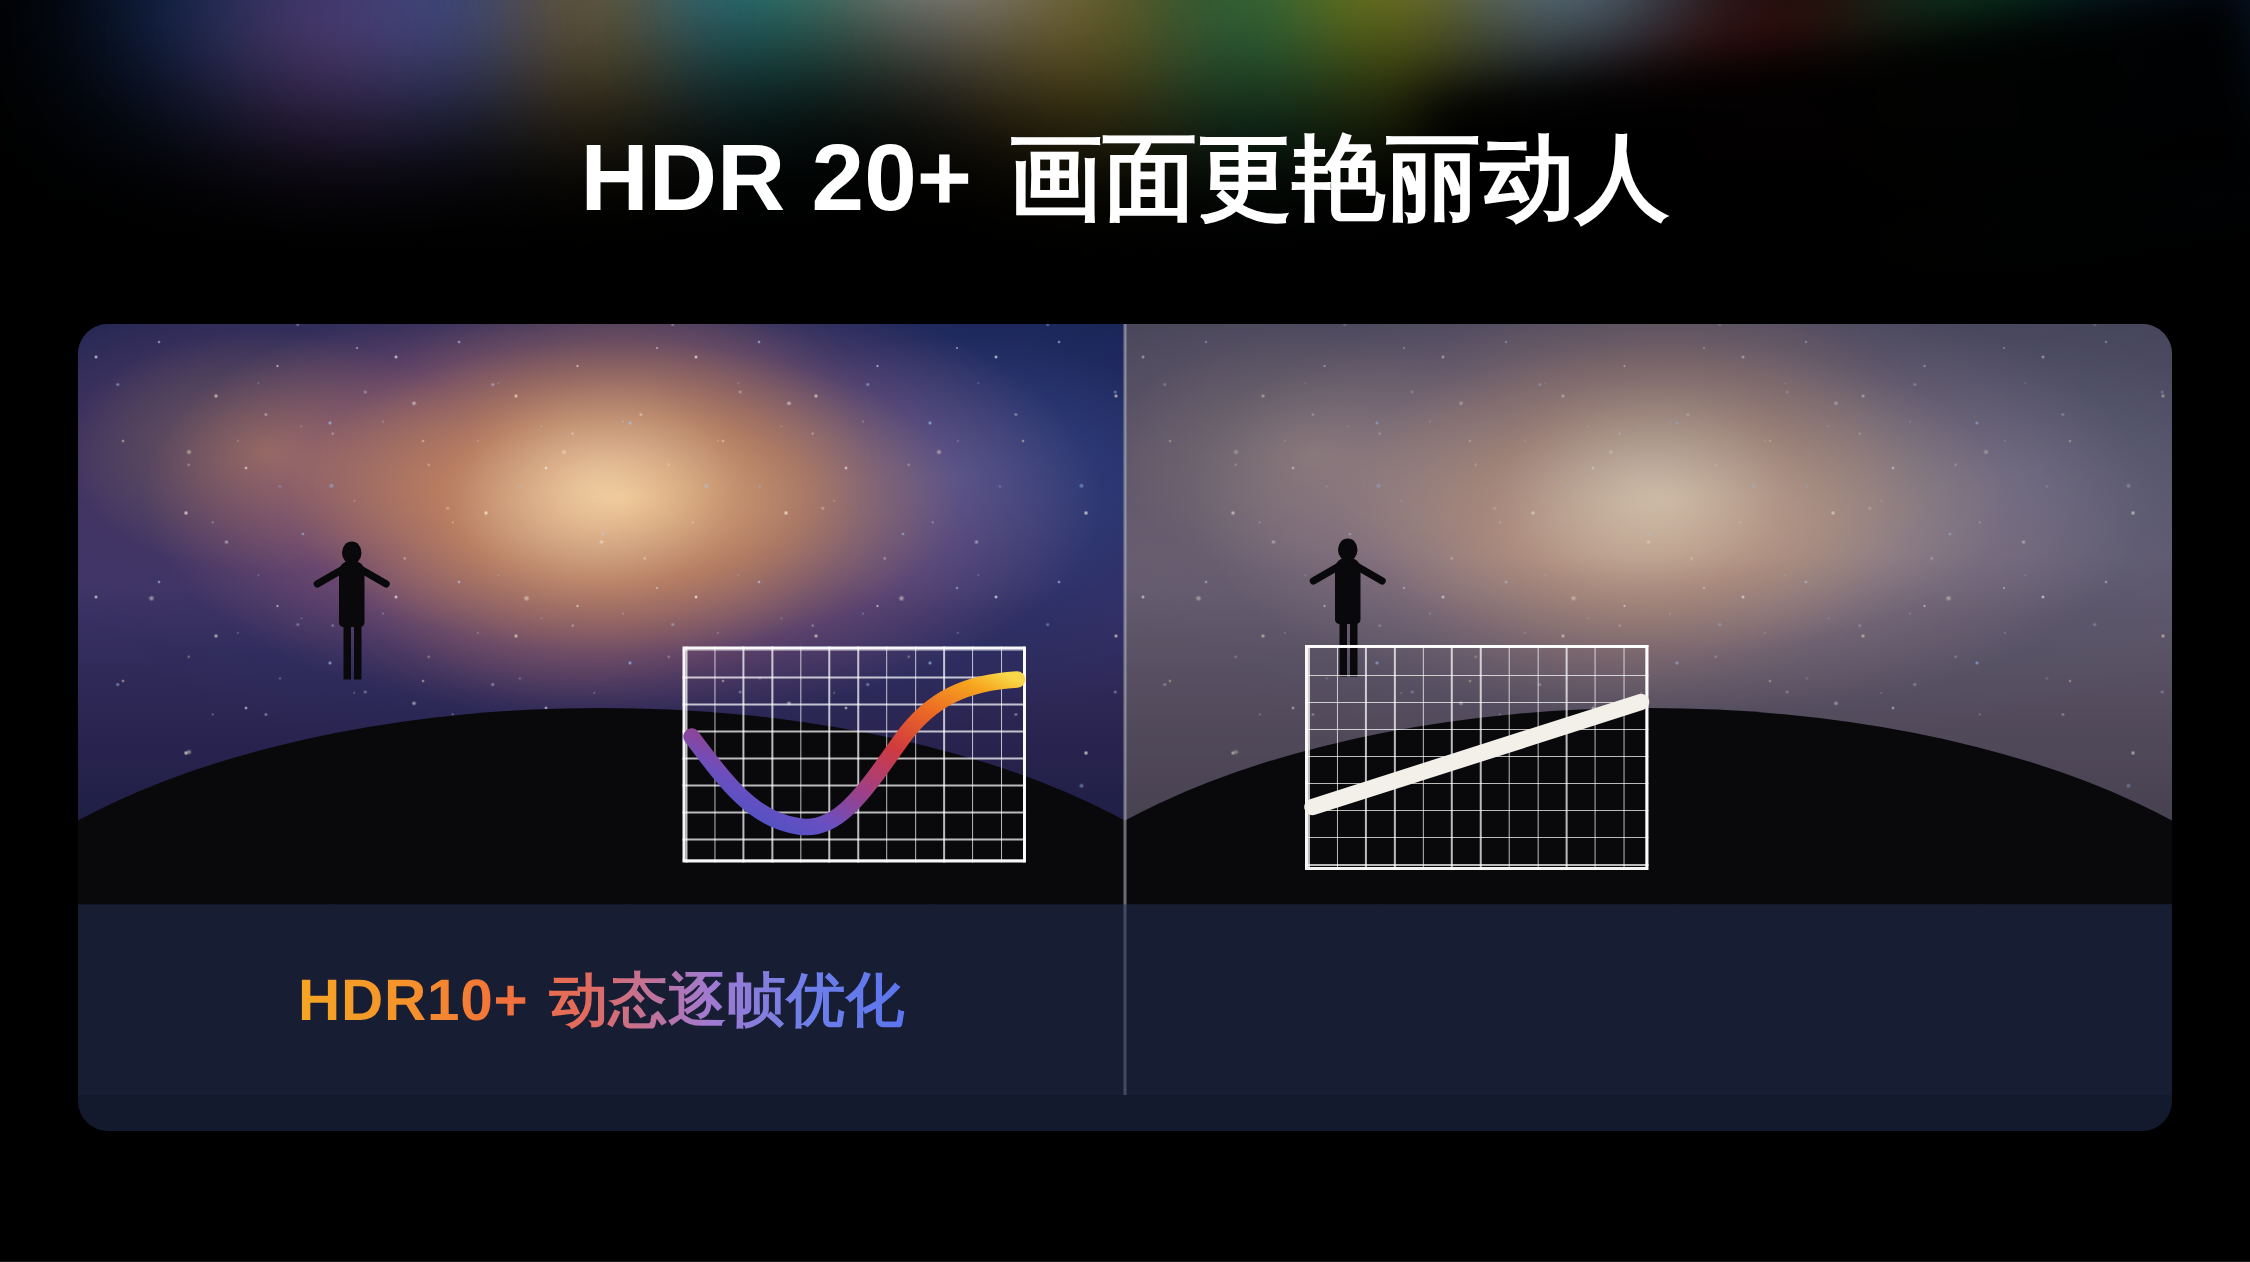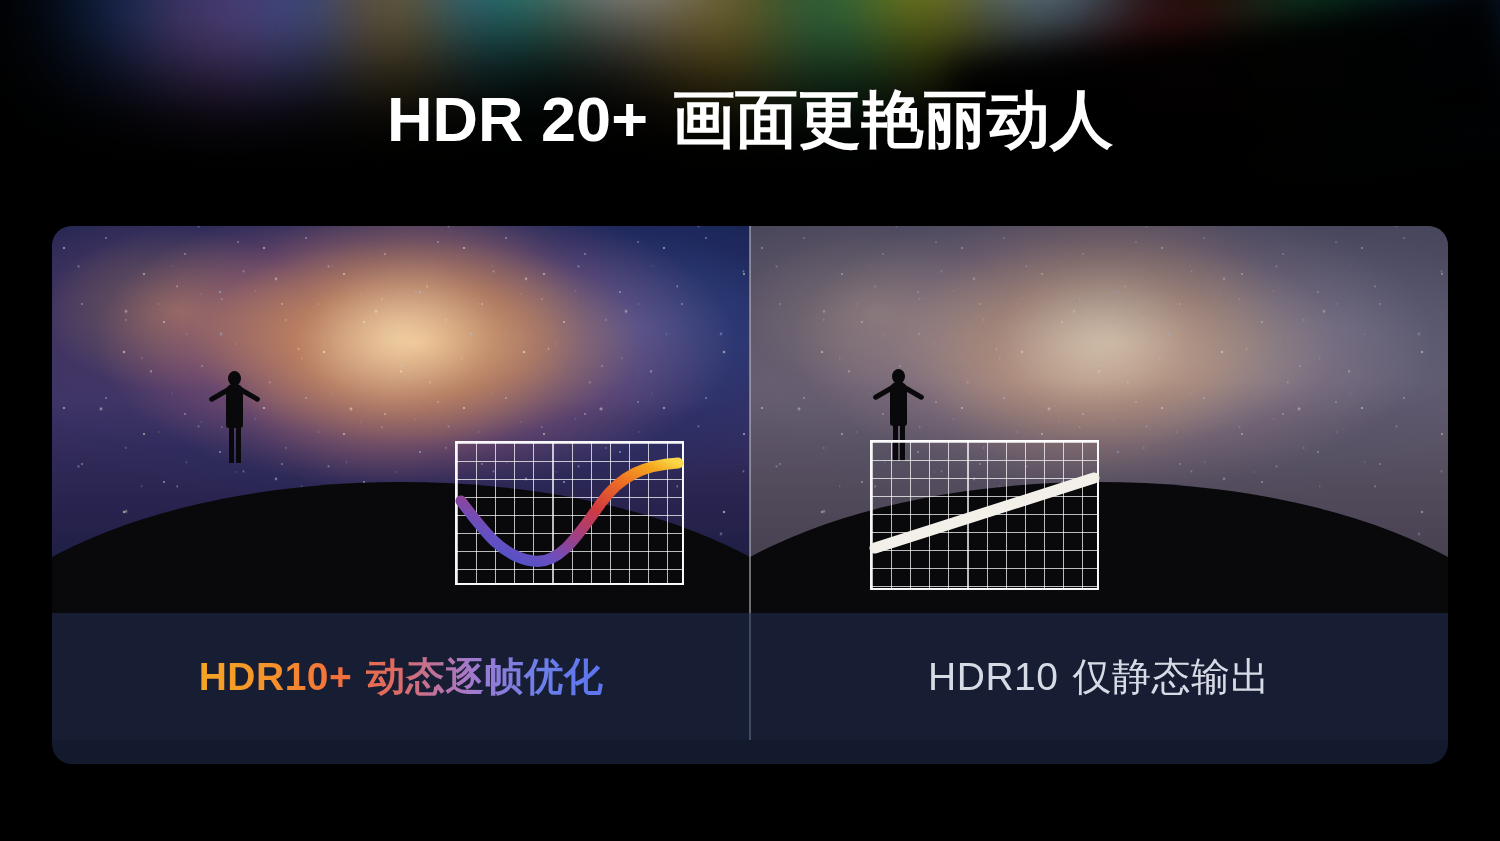--- a/index.html
+++ b/index.html
@@ -44,21 +44,21 @@
     text-align:center;
     font-size:63px; font-weight:700; color:#ffffff;
     letter-spacing:1px; line-height:1.05;
     white-space:nowrap;
   }
   .title .lat { letter-spacing:0px; }
   .title .cjk { margin-left:24px; letter-spacing:0px; }
 
   
   .card {
-    position:absolute; left:52px; top:226px;
+    position:absolute; left:52px; top:216px;
     width:1396px; height:538px;
     border-radius:20px; overflow:hidden;
     background:#141a2e;
   }
   .panes { position:absolute; left:0; top:0; width:1396px; height:387px; display:flex; }
   .pane { position:relative; width:698px; height:387px; overflow:hidden; }
 
   
   .sky { position:absolute; left:0; top:0; width:100%; height:100%; overflow:hidden; }
   .sky-base {
@@ -261,22 +261,17 @@
 
       <div class="divider"></div>
     </div>
 
     <div class="captions">
       <div class="cap cap-left">
         <div class="cap-text grad">
           <span class="lat">HDR10+</span><span>动态逐帧优化</span>
         </div>
       </div>
-      <div class="cap cap-right">
-        <div class="cap-text plain">
-          <span class="lat">HDR10</span><span>仅静态输出</span>
-        </div>
-      </div>
       <div class="cap-divider"></div>
     </div>
 
   </div>
 </div>
 
 </body></html>

